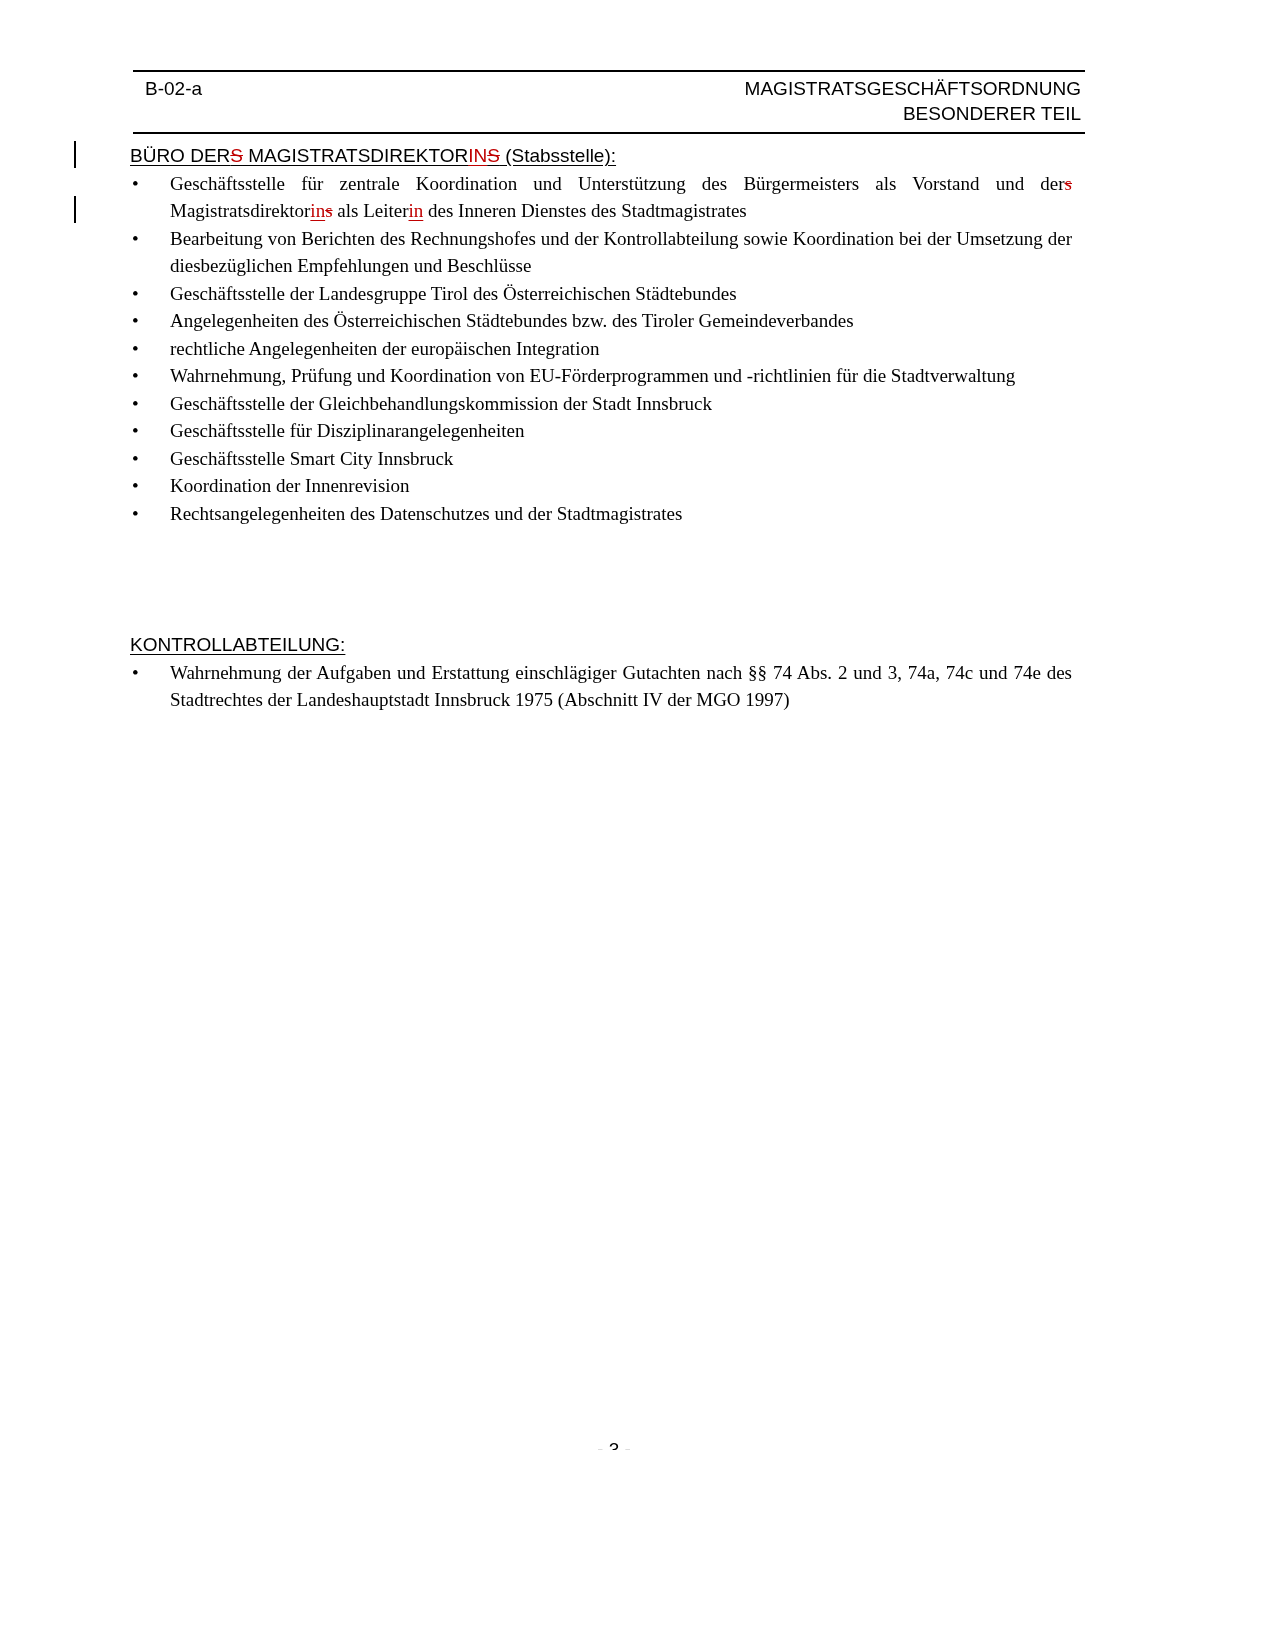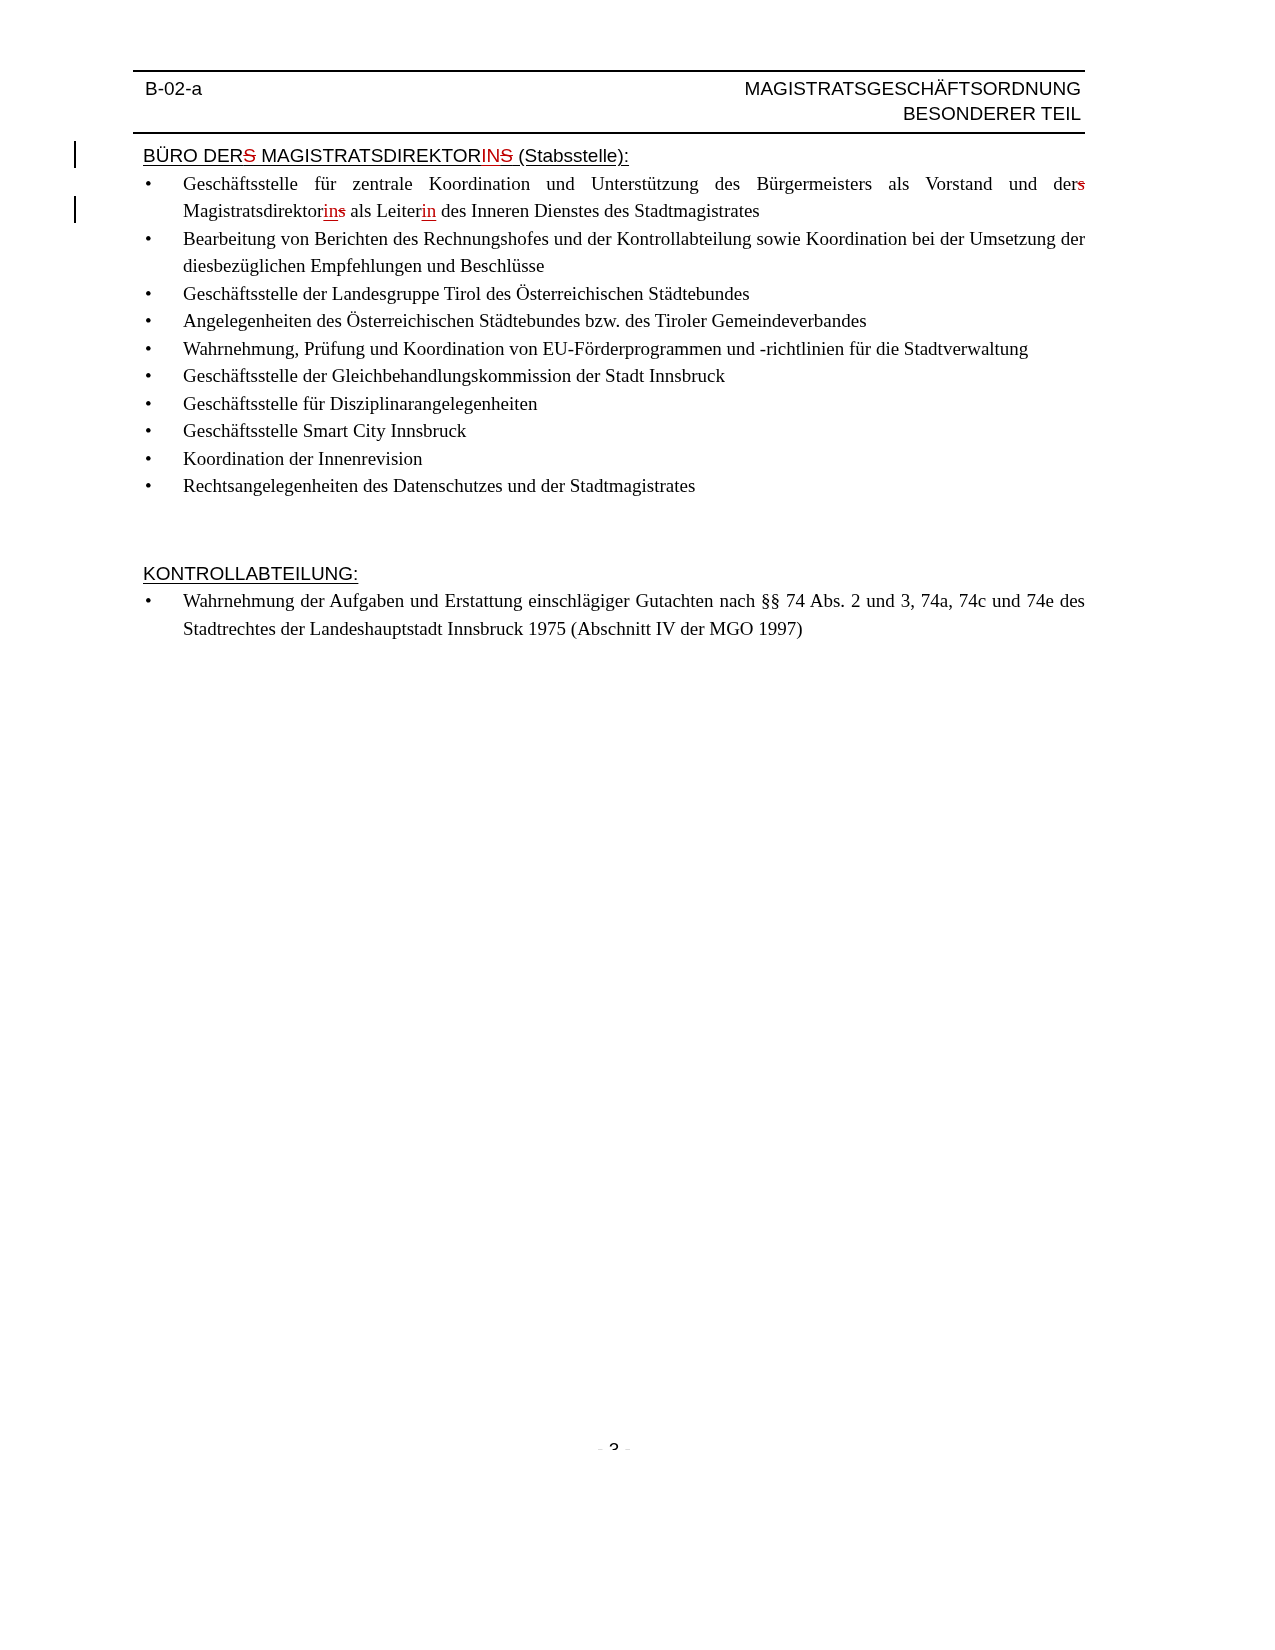--- a/index.html
+++ b/index.html
@@ -28,21 +28,21 @@
     display: flex;
     justify-content: space-between;
     align-items: flex-start;
     line-height: 25px;
   }
   .header-title { text-align: right; }
 
   
   .body {
     position: absolute;
-    left: 143px;
+    left: 130px;
     top: 142px;
     width: 942px;
   }
   .heading {
     margin: 0;
     font-size: 19px;
     font-weight: normal;
     text-decoration: underline;
     text-underline-offset: 3px;
   }
@@ -53,21 +53,21 @@
     text-align: justify;
     text-align-last: left;
     font-family: Liberation Serif, serif;
   }
   .bullets li::before {
     content: var(--bullet, "\2022");
     position: absolute;
     left: 2px;
     top: 0;
   }
-  .sec-2 { margin-top: 60px; }
+  .sec-2 { margin-top: 104px; }
 
   
   .del { color: var(--change-red, #c00000); text-decoration: line-through; }
   .ins { color: var(--change-red, #c00000); text-decoration: underline; text-underline-offset: 3px; }
 
   
   .change-bar {
     position: absolute;
     left: 74px;
     width: 2px;
@@ -106,20 +106,21 @@
 
   <div class="body">
 
     <section class="sec">
       <h2 class="heading"><span>BÜRO DER</span><span class="del">S</span><span> MAGISTRATSDIREKTOR</span><span class="ins">IN</span><span class="del">S</span><span> (Stabsstelle):</span></h2>
       <ul class="bullets">
           <li><span>Geschäftsstelle für zentrale Koordination und Unterstützung des Bürgermeisters als Vorstand und der</span><span class="del">s</span><span> Magistratsdirektor</span><span class="ins">in</span><span class="del">s</span><span> als Leiter</span><span class="ins">in</span><span> des Inneren Dienstes des Stadtmagistrates</span></li>
           <li><span>Bearbeitung von Berichten des Rechnungshofes und der Kontrollabteilung sowie Koordination bei der Umsetzung der diesbezüglichen Empfehlungen und Beschlüsse</span></li>
           <li><span>Geschäftsstelle der Landesgruppe Tirol des Österreichischen Städtebundes</span></li>
           <li><span>Angelegenheiten des Österreichischen Städtebundes bzw. des Tiroler Gemeindeverbandes</span></li>
+          <li><span>rechtliche Angelegenheiten der europäischen Integration</span></li>
           <li><span>Wahrnehmung, Prüfung und Koordination von EU-Förderprogrammen und -richtlinien für die Stadtverwaltung</span></li>
           <li><span>Geschäftsstelle der Gleichbehandlungskommission der Stadt Innsbruck</span></li>
           <li><span>Geschäftsstelle für Disziplinarangelegenheiten</span></li>
           <li><span>Geschäftsstelle Smart City Innsbruck</span></li>
           <li><span>Koordination der Innenrevision</span></li>
           <li><span>Rechtsangelegenheiten des Datenschutzes und der Stadtmagistrates</span></li>
         </ul>
     </section>
 
     <section class="sec sec-2">

